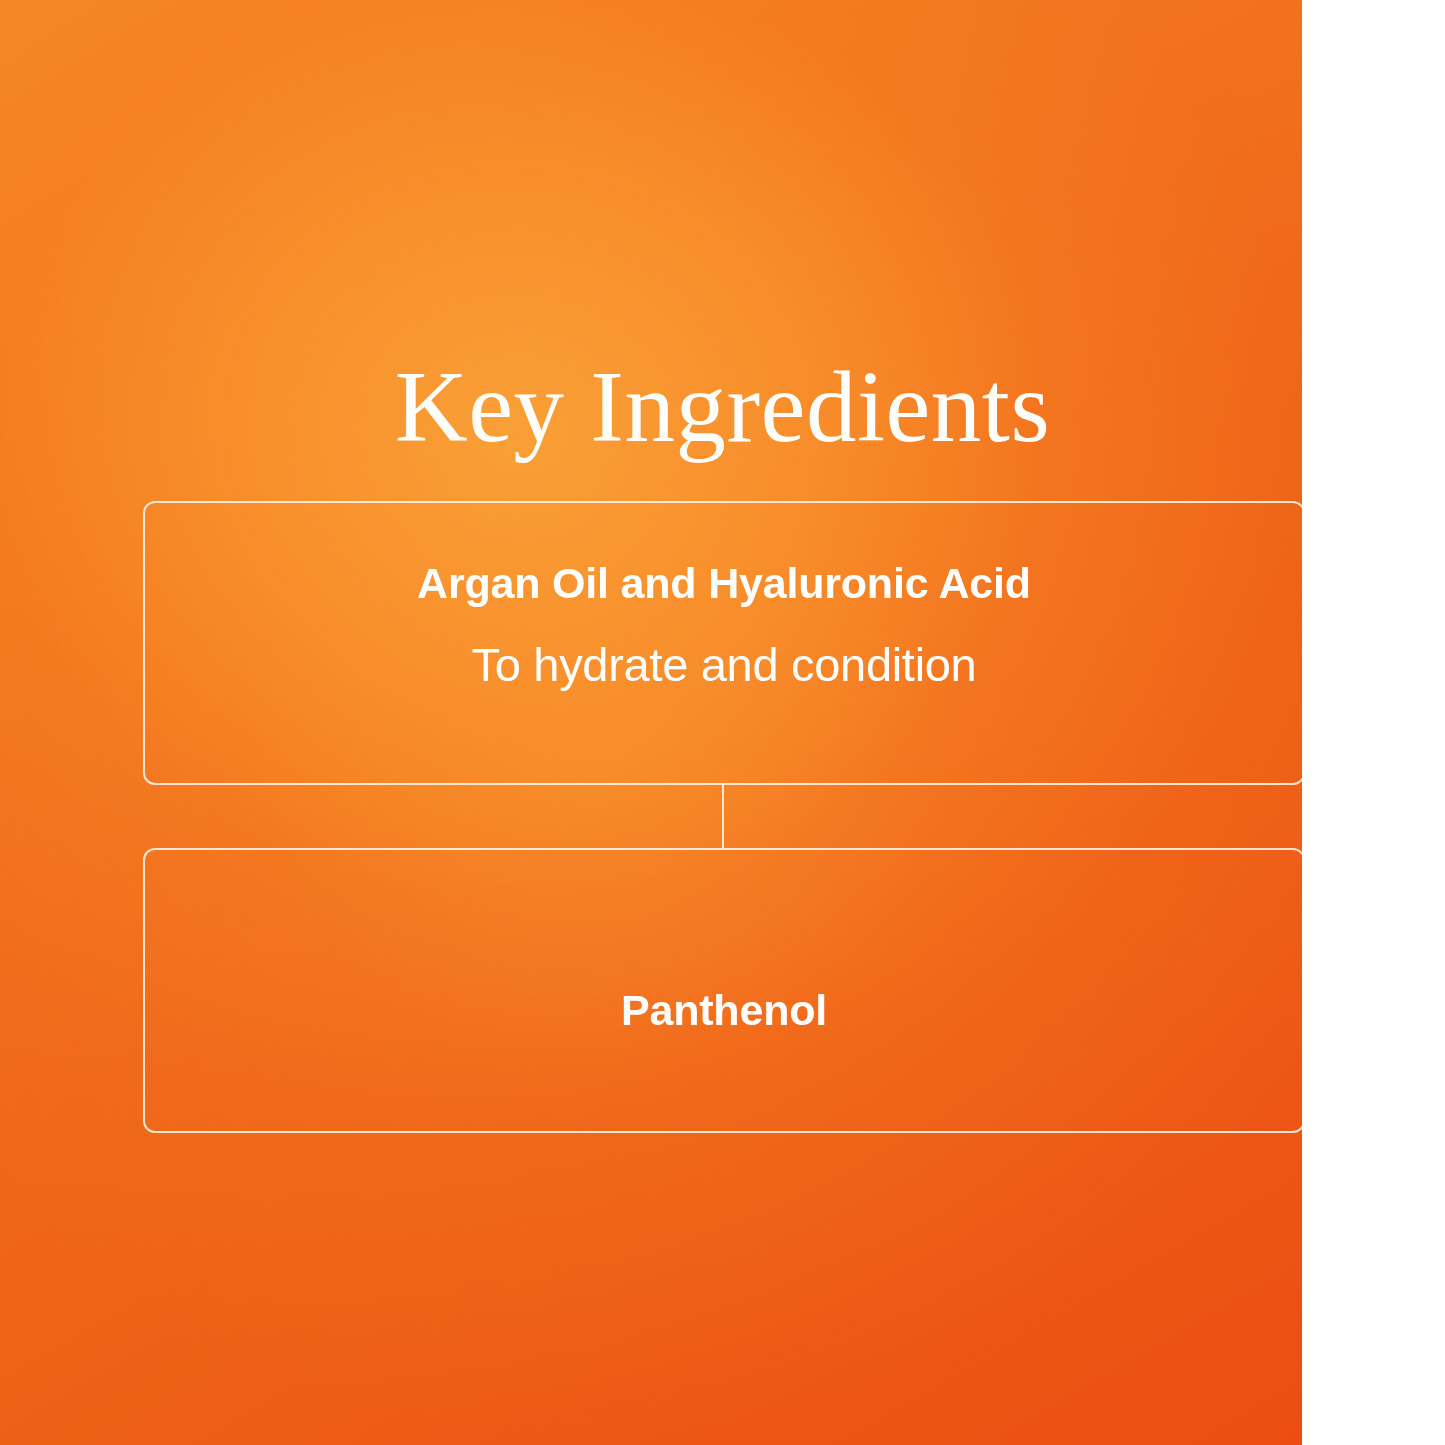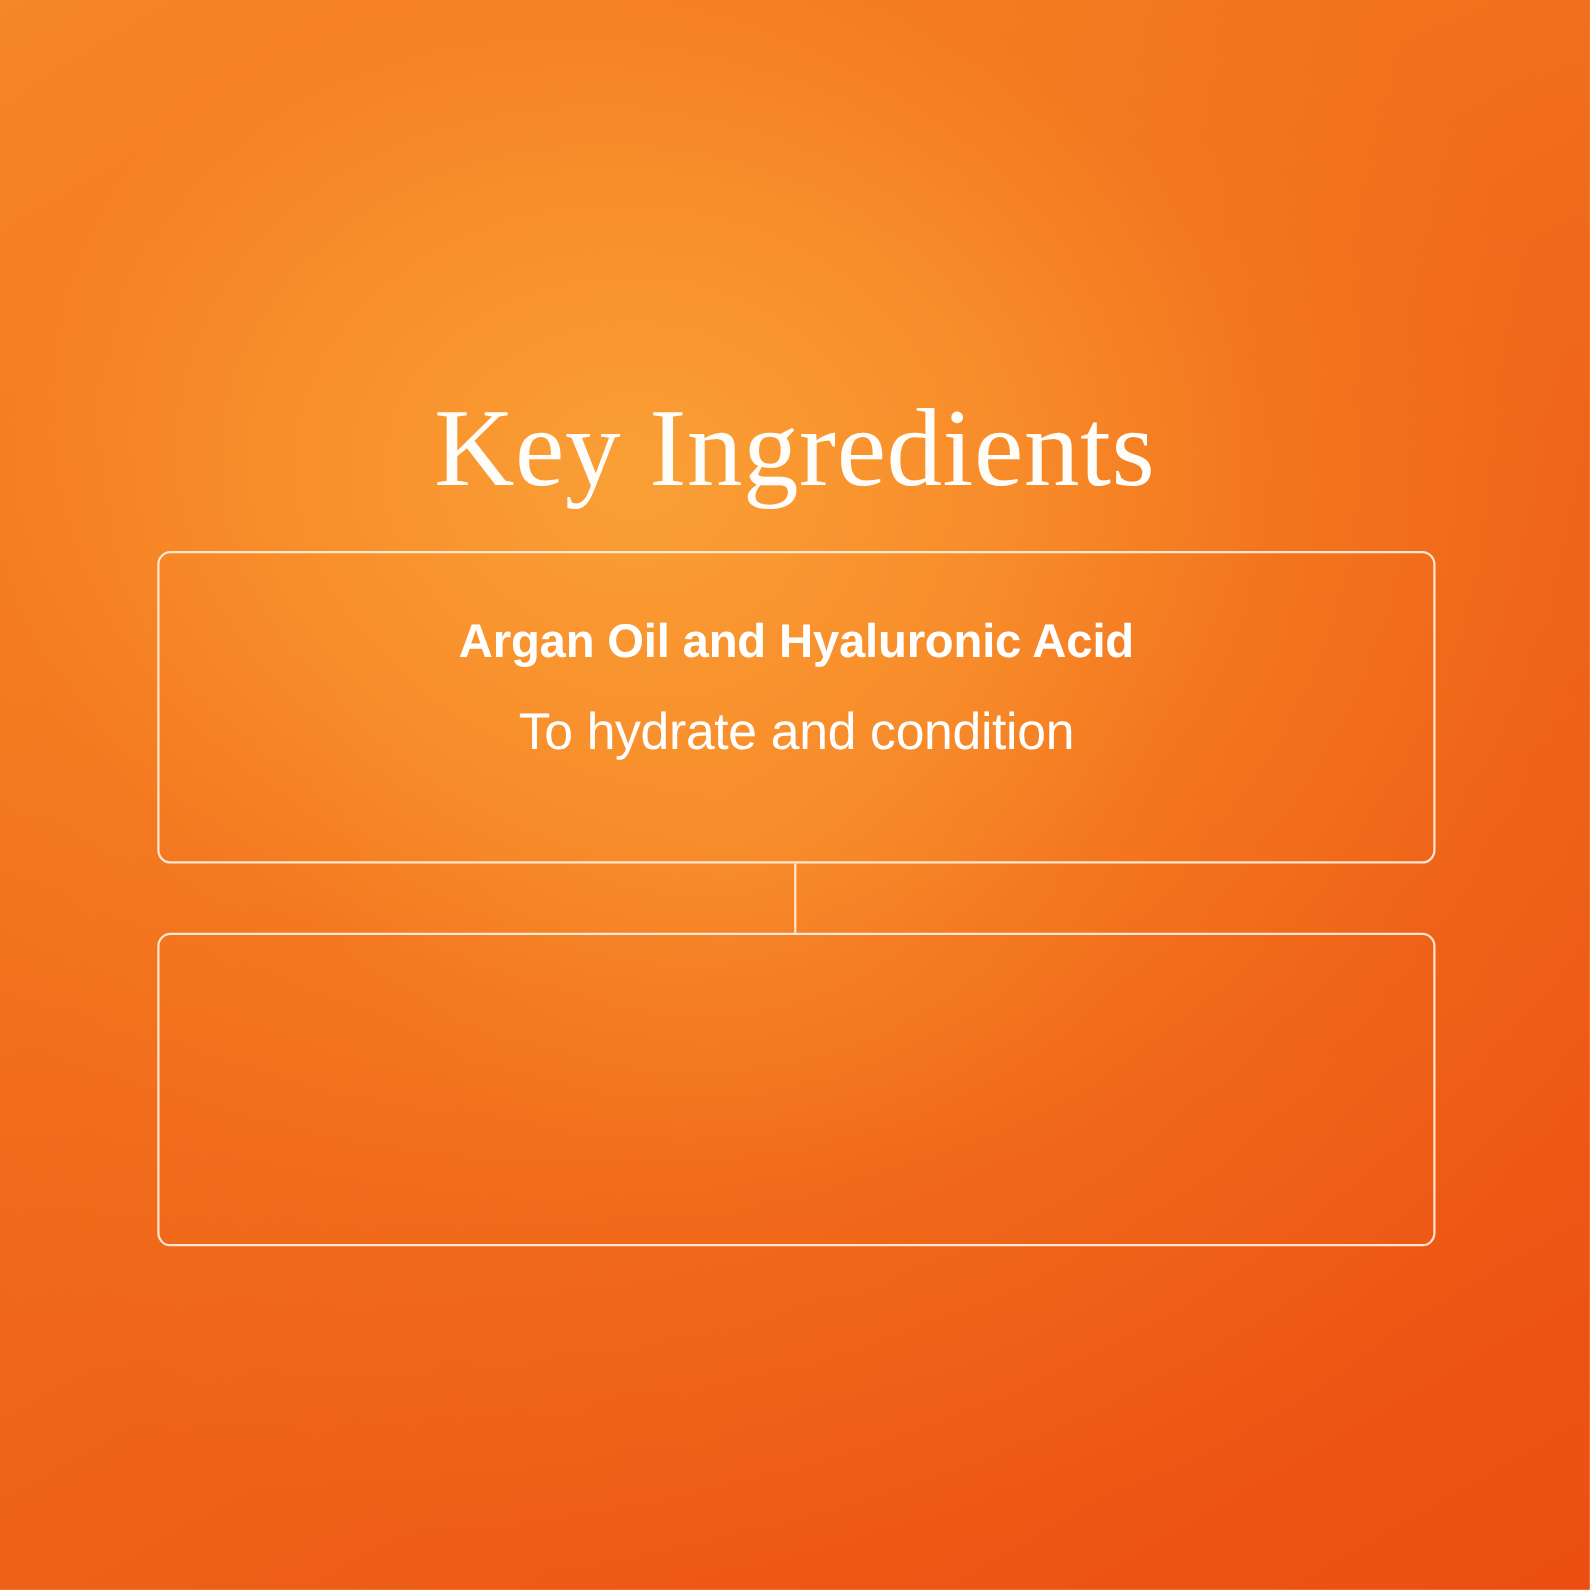--- a/index.html
+++ b/index.html
@@ -9,21 +9,21 @@
   }
   body {
     width: 1445px;
     height: 1445px;
     overflow: hidden;
     font-family: "Liberation Sans", sans-serif;
   }
 
   .poster {
     position: relative;
-    width: 1445px;
+    width: 1302px;
     height: 1445px;
     overflow: hidden;
     
     background-color: #F0601A;
     background-image:
       radial-gradient(ellipse 78% 62% at 40% 30%,
           rgba(250,160,55,0.98) 0%,
           rgba(249,147,45,0.82) 28%,
           rgba(246,126,33,0.42) 52%,
           rgba(240,92,20,0.06) 76%,
@@ -141,16 +141,17 @@
     <div class="card-body">
       <div class="card-heading">Argan Oil and Hyaluronic Acid</div>
       <div class="card-sub">To hydrate and condition</div>
     </div>
   </div>
 
   <div class="connector"></div>
 
   <div class="card card-2">
     <div class="card-body">
+      <div class="card-heading">Panthenol</div>
     </div>
   </div>
 
 </div>
 
 </body></html>

